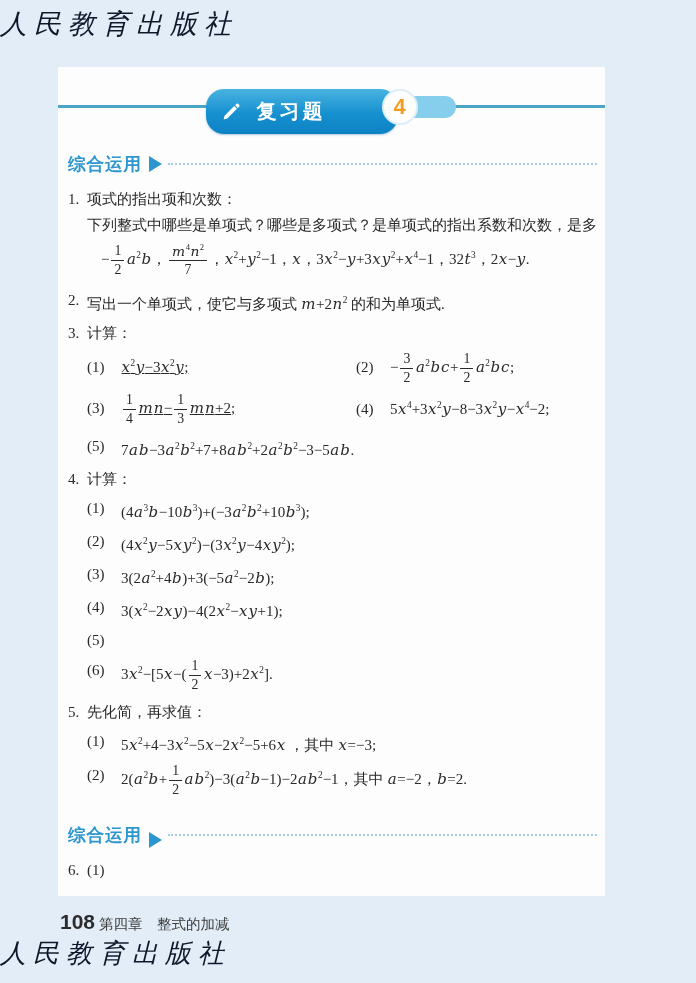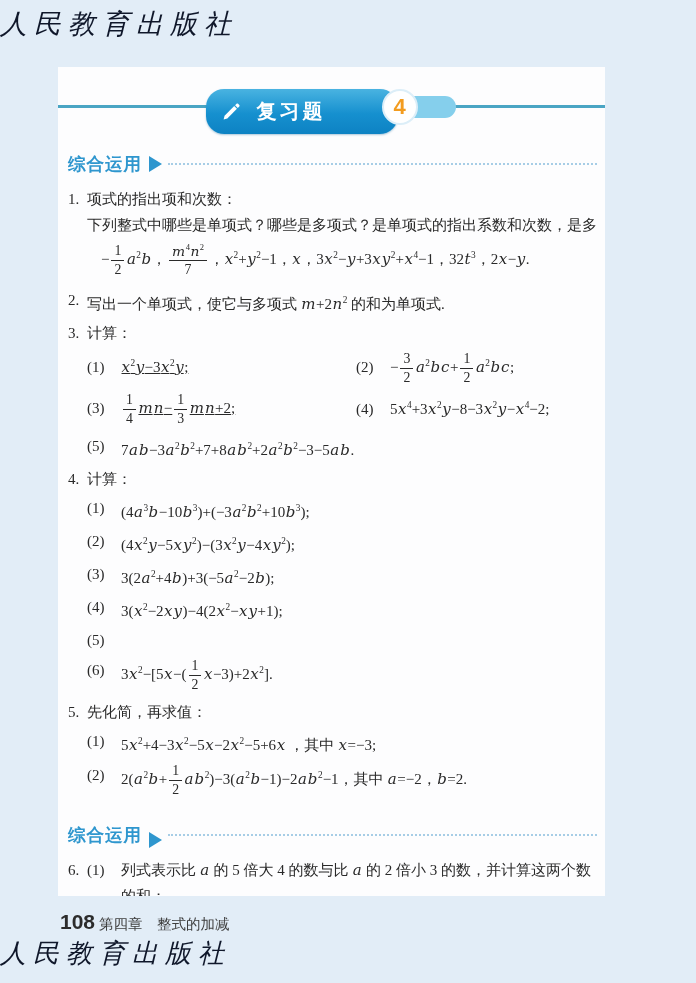--- a/index.html
+++ b/index.html
@@ -212,24 +212,20 @@
 
     <div class="sec second">
       <span class="sec-title">综合运用</span>
       <span class="tri"></span>
       <span class="dots"></span>
     </div>
 
     <div class="row">
       <span class="pno">6.</span>
       <span class="tag">(1)</span>
-      <div class="body">
-        <div>列式表示比 <span class="m"><i>a</i></span> 的 5 倍大 4 的数与比 <span class="m"><i>a</i></span> 的 2 倍小 3 的数，并计算这两个数</div>
-        <div>的和；</div>
-      </div>
     </div>
 
   </div>
 </div>
 
 <div class="footer">
   <span class="fpn">108</span>
   <span class="fch">第四章　整式的加减</span>
 </div>
 

